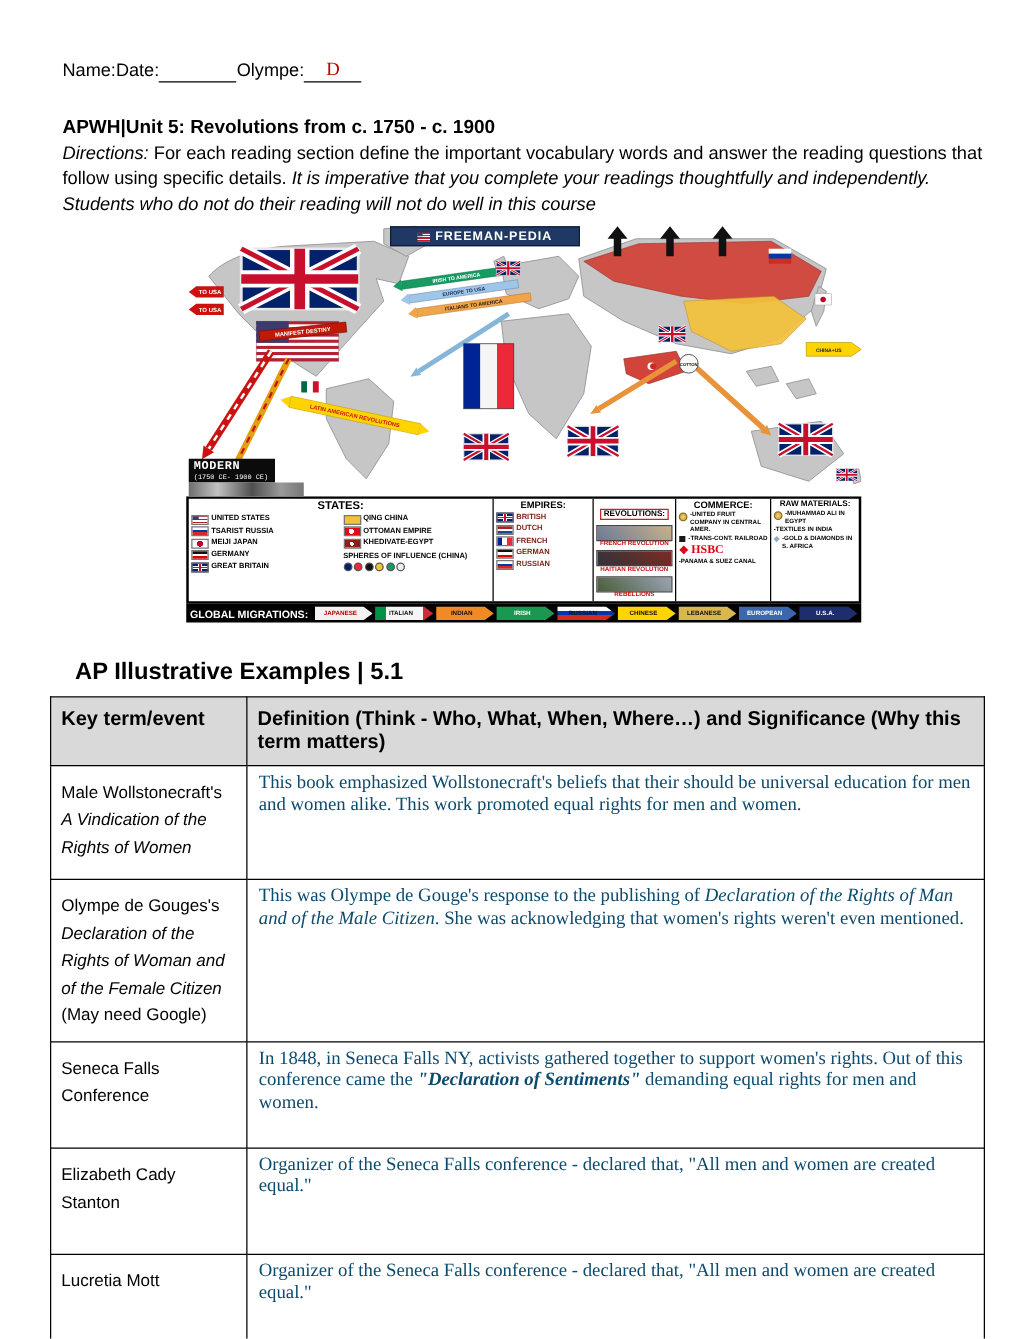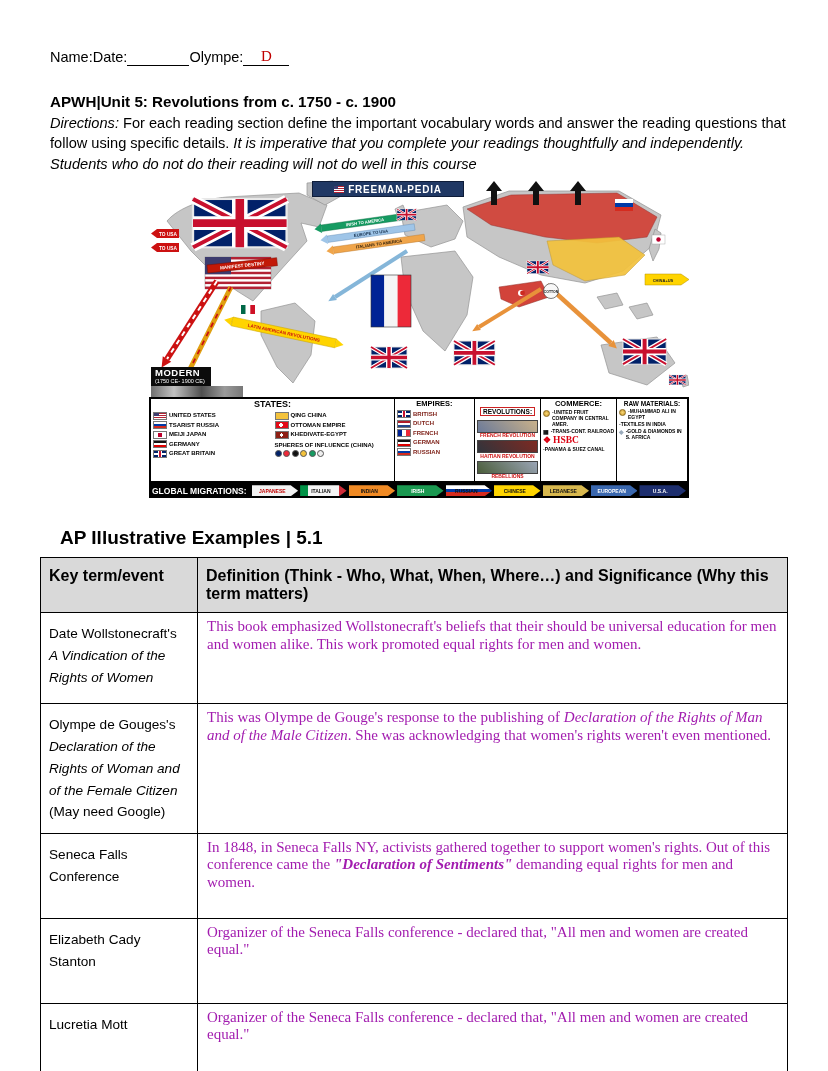--- a/index.html
+++ b/index.html
@@ -21,21 +21,21 @@
   .dir-label{font-style:italic;}
   .dir-italic{font-style:italic;}
 
   
   .map-figure{width:540px;margin:5px auto 0 auto;}
   .map-canvas{position:relative;width:540px;height:218px;background:#fff;}
   .map-svg{display:block;}
   .fp-banner{position:absolute;left:163px;top:2px;width:152px;height:16px;background:#203864;border:1px solid #0e1c38;color:#fff;font-weight:bold;font-size:10px;letter-spacing:0.8px;display:flex;align-items:center;justify-content:center;gap:4px;box-sizing:border-box;}
   .fp-flagicon{width:10px;height:7px;background:repeating-linear-gradient(#b22234 0 1px,#fff 1px 2px);position:relative;flex:none;}
   .fp-flagicon::after{content:"";position:absolute;left:0;top:0;width:4px;height:3.5px;background:#3c3b6e;}
-  .modern-box{position:absolute;left:2px;top:188px;background:#0b0b0b;color:#fff;padding:1px 6px 2px 4px;line-height:1;}
+  .modern-box{position:absolute;left:2px;top:188px;background:#0b0b0b;color:#fff;padding:1px 6px 2px 4px;line-height:1;font-family:Liberation Mono, monospace;}
   .modern-title{font-weight:bold;font-size:9.5px;letter-spacing:0.5px;}
   .modern-dates{font-size:5.5px;margin-top:1px;}
   .photo-strip{position:absolute;left:2px;top:207px;width:92px;height:11px;background:linear-gradient(90deg,#6e6e6e,#c2c2c2 25%,#4f4f4f 55%,#9a9a9a 80%,#777);}
 
   
   .map-legend{display:flex;width:540px;border:2px solid #000;box-sizing:border-box;height:86px;background:#fff;}
   .leg-col{border-right:1px solid #000;box-sizing:border-box;padding:1px 2px;overflow:hidden;}
   .leg-states{width:244px;}
   .leg-empires{width:80px;}
   .leg-revolutions{width:66px;}
@@ -81,21 +81,21 @@
   .migrations-bar{display:flex;align-items:center;width:540px;height:15px;background:#000;box-sizing:border-box;padding:0 3px;gap:2px;}
   .mig-label{color:#fff;font-weight:bold;font-size:8.5px;white-space:nowrap;margin-right:3px;}
   .mig-chip{flex:1;height:11px;display:flex;align-items:center;justify-content:center;font-size:5px;font-weight:bold;clip-path:polygon(0 0,84% 0,100% 50%,84% 100%,0 100%);padding-right:5px;white-space:nowrap;}
 
   
   .section-title{font-weight:bold;font-size:19px;margin:29px 0 8px 10px;}
   .vocab-table{border-collapse:collapse;width:748px;margin-left:-10px;table-layout:fixed;}
   .vocab-table th,.vocab-table td{border:1.2px solid #000;vertical-align:top;}
   .vocab-table th{background:#d9d9d9;font-size:16px;text-align:left;padding:9px 8px;font-weight:bold;}
   .term-cell{font-size:13.6px;line-height:1.6;padding:10px 8px;}
-  .def-cell{color:#a21caf;font-family:"Liberation Serif",serif;font-size:15px;line-height:1.15;padding:5px 9px;}
+  .def-cell{color:#0c4a6e;font-family:"Liberation Serif",serif;font-size:15px;line-height:1.15;padding:5px 9px;}
   .it{font-style:italic;}
   .bd{font-weight:bold;}
 </style>
 </head>
 <body>
 
 <div class="page">
   <div class="content">
 
     <div class="name-row">
@@ -438,21 +438,21 @@
           <col>
         </colgroup>
       <thead>
         <tr>
           <th>Key term/event</th>
           <th>Definition (Think - Who, What, When, Where…) and Significance (Why this term matters)</th>
         </tr>
       </thead>
       <tbody>
           <tr style="height: 91px;">
-            <td class="term-cell"><span>Date Wollstonecraft's </span><span class="it ">A Vindication of the Rights of Women</span></td>
+            <td class="term-cell"><span>Male Wollstonecraft's </span><span class="it ">A Vindication of the Rights of Women</span></td>
             <td class="def-cell"><span>This book emphasized Wollstonecraft's beliefs that their should be universal education for men and women alike. This work promoted equal rights for men and women.</span></td>
           </tr>
           <tr style="height: 115px;">
             <td class="term-cell"><span>Olympe de Gouges's </span><span class="it ">Declaration of the Rights of Woman and of the Female Citizen</span><span> (May need Google)</span></td>
             <td class="def-cell"><span>This was Olympe de Gouge's response to the publishing of </span><span class="it ">Declaration of the Rights of Man and of the Male Citizen</span><span>. She was acknowledging that women's rights weren't even mentioned.</span></td>
           </tr>
           <tr style="height: 85px;">
             <td class="term-cell"><span>Seneca Falls Conference</span></td>
             <td class="def-cell"><span>In 1848, in Seneca Falls NY, activists gathered together to support women's rights. Out of this conference came the </span><span class="it bd">"Declaration of Sentiments"</span><span> demanding equal rights for men and women.</span></td>
           </tr>

